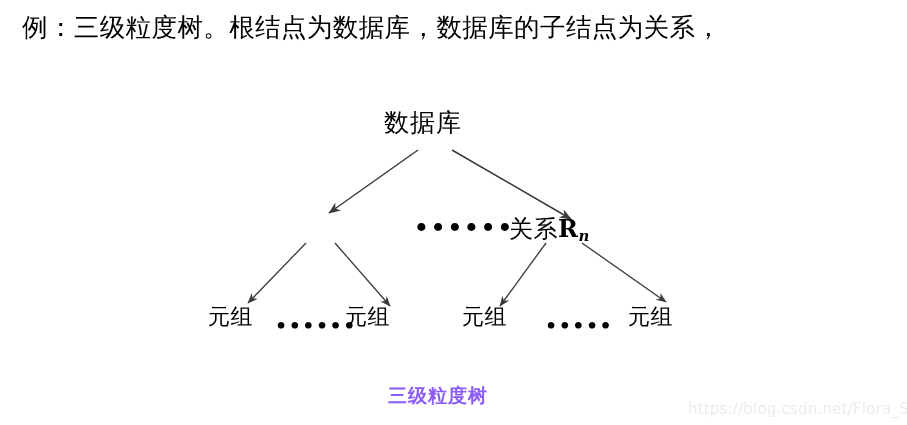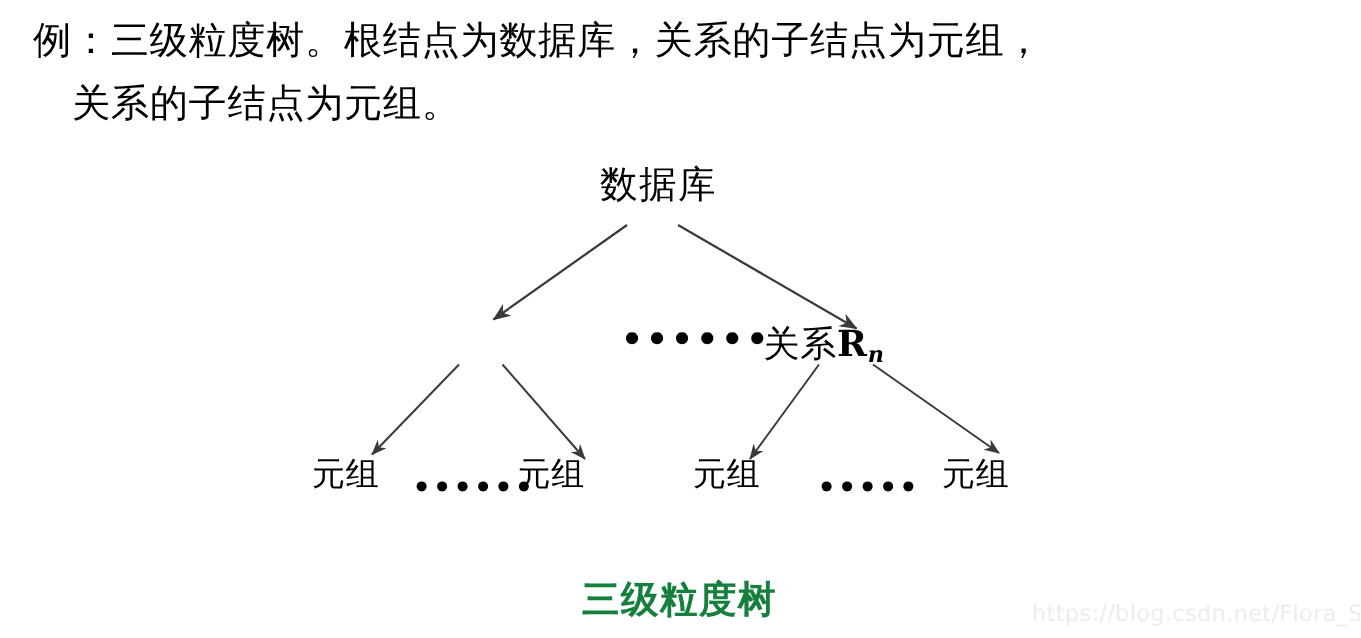--- a/index.html
+++ b/index.html
@@ -89,23 +89,23 @@
     letter-spacing: 1.5px;
     font-weight: bold;
   }
 
   
   .caption {
     position: absolute;
     white-space: nowrap;
     font-family: "DejaVu Serif", "Liberation Serif", serif;
     font-weight: bold;
-    font-size: 25px;
+    font-size: 19px;
     letter-spacing: 1px;
-    color: #15803d;
+    color: #8b5cf6;
   }
 
   
   .watermark {
     position: absolute;
     white-space: nowrap;
     font-family: "DejaVu Sans", "Liberation Sans", sans-serif;
     font-size: 15px;
     color: #ececec;
     letter-spacing: 0.2px;
@@ -120,22 +120,21 @@
     height: 425px;
     pointer-events: none;
   }
 </style>
 </head>
 <body>
 
 <div id="page">
 
   <div class="intro">
-    <div class="intro-line">例：三级粒度树。根结点为数据库，关系的子结点为元组，</div>
-    <div class="intro-line second">关系的子结点为元组。</div>
+    <div class="intro-line">例：三级粒度树。根结点为数据库，数据库的子结点为关系，</div>
   </div>
 
   <svg id="edges" viewBox="0 0 907 425" xmlns="http://www.w3.org/2000/svg">
     <defs>
       <marker id="arrowhead" markerWidth="9" markerHeight="9" refX="7.5" refY="3.2" orient="auto" markerUnits="strokeWidth">
         <path d="M0,0 L8,3.2 L0,6.4 L2.4,3.2 z" fill="#3a3a3a"></path>
       </marker>
     </defs>
 
     <line x1="418" y1="150" x2="329" y2="213" stroke="#3a3a3a" stroke-width="1.5" marker-end="url(#arrowhead)"></line>
@@ -144,21 +143,21 @@
 
     <line x1="306" y1="243" x2="248" y2="303" stroke="#3a3a3a" stroke-width="1.3" marker-end="url(#arrowhead)"></line>
 
     <line x1="335" y1="243" x2="390" y2="306" stroke="#3a3a3a" stroke-width="1.3" marker-end="url(#arrowhead)"></line>
 
     <line x1="546" y1="243" x2="500" y2="306" stroke="#3a3a3a" stroke-width="1.3" marker-end="url(#arrowhead)"></line>
 
     <line x1="582" y1="243" x2="666" y2="302" stroke="#3a3a3a" stroke-width="1.3" marker-end="url(#arrowhead)"></line>
   </svg>
 
-  <div class="node node-root" style="left:400px; top:110px;">数据库</div>
+  <div class="node node-root" style="left:384px; top:110px;">数据库</div>
 
 
   <div class="dots dots-rel" style="left:414px; top:215px;">••••••</div>
 
   <div class="node node-rel" style="left:509px; top:205px;margin-top:12px;">
     <span>关系</span><span class="rel-sym">R</span><sub class="italic">n</sub>
   </div>
 
   <div class="node node-tuple" style="left:208px; top:306px;">元组</div>
 

